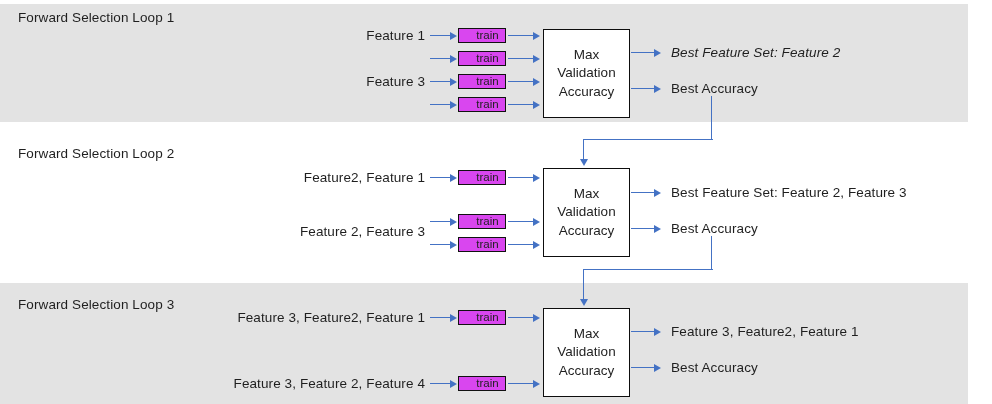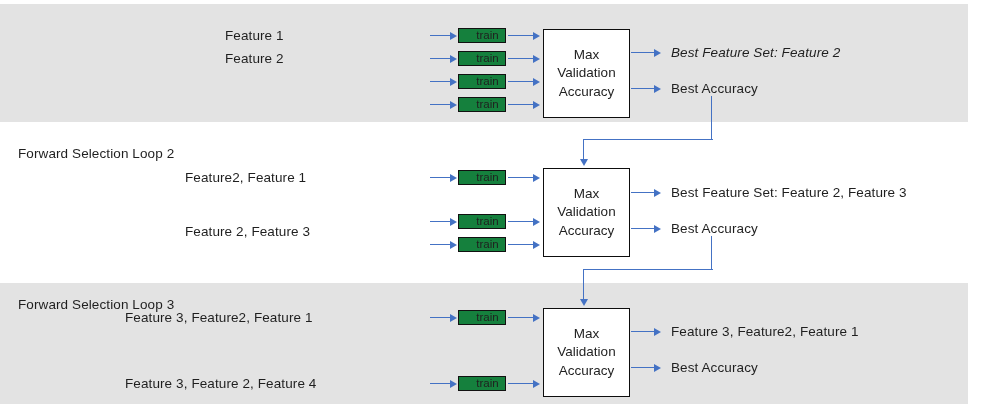--- a/index.html
+++ b/index.html
@@ -28,34 +28,35 @@
     font-size: 13.5px;
     color: #1f1f1f;
     white-space: nowrap;
     letter-spacing: .1px;
   }
   .feat-label {
     position: absolute;
     font-size: 13.5px;
     color: #1f1f1f;
     white-space: nowrap;
+    text-align: right;
     letter-spacing: .1px;
   }
   .out-label {
     position: absolute;
     font-size: 13.5px;
     color: #1f1f1f;
     white-space: nowrap;
     letter-spacing: .1px;
   }
   .train-box {
     position: absolute;
     box-sizing: border-box;
     border: 1.3px solid #111111;
-    background: #15803d;
+    background: #d946ef;
     font-size: 11.5px;
     color: #1f1f1f;
     text-align: center;
     line-height: 1;
     display: flex;
     align-items: center;
     justify-content: center;
     padding-left: 11px;
   }
   .mv-box {
@@ -104,23 +105,24 @@
   }
 </style>
 </head>
 <body>
 
 <div id="canvas">
 
   <div class="band" style="top:4px; height:118px; width:968px;"></div>
   <div class="band" style="top:283px; height:121px; width:968px;"></div>
 
+  <div class="loop-title" style="left:18px; top:10px;">Forward Selection Loop 1</div>
 
   <div class="feat-label" style="left:225px; width:200px; top:28px;">Feature 1</div>
-  <div class="feat-label" style="left:225px; width:200px; top:51px;">Feature 2</div>
+  <div class="feat-label" style="left:225px; width:200px; top:74px;">Feature 3</div>
 
   <div class="arrow-h" style="left:430px; top:35px; width:22px;"></div>
   <div class="arrow-head-r" style="left:450px; top:31.5px;"></div>
   <div class="arrow-h" style="left:430px; top:58px; width:22px;"></div>
   <div class="arrow-head-r" style="left:450px; top:54.5px;"></div>
   <div class="arrow-h" style="left:430px; top:81px; width:22px;"></div>
   <div class="arrow-head-r" style="left:450px; top:77.5px;"></div>
   <div class="arrow-h" style="left:430px; top:104px; width:22px;"></div>
   <div class="arrow-head-r" style="left:450px; top:100.5px;"></div>
 

